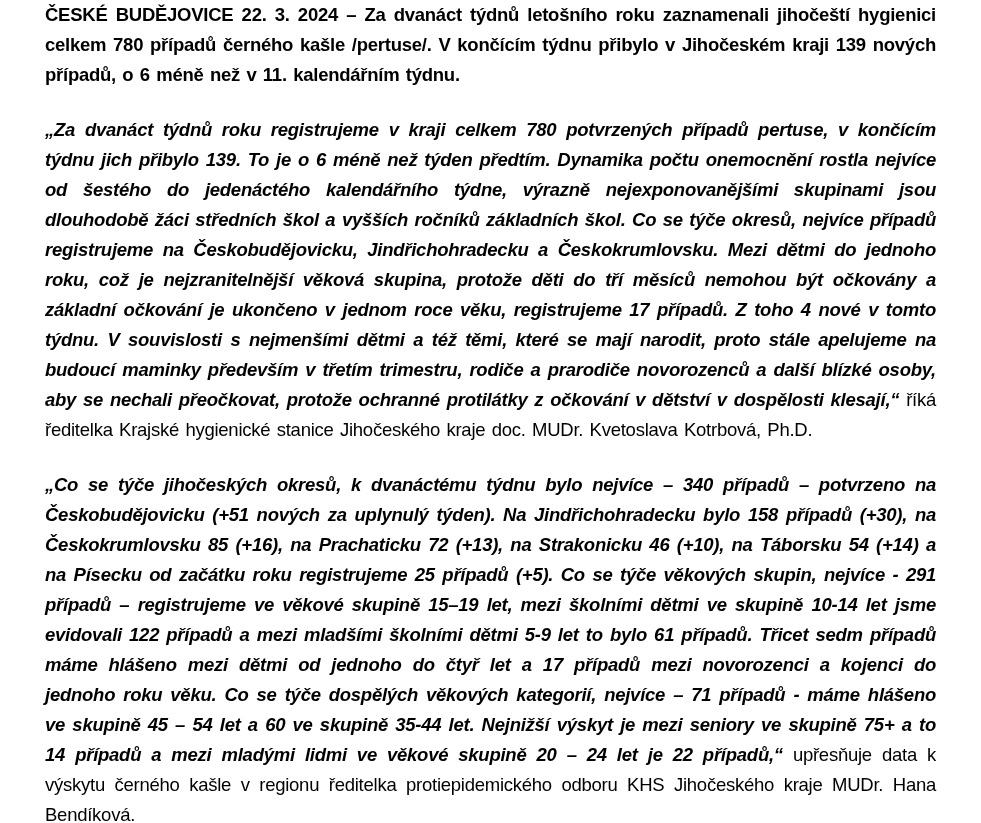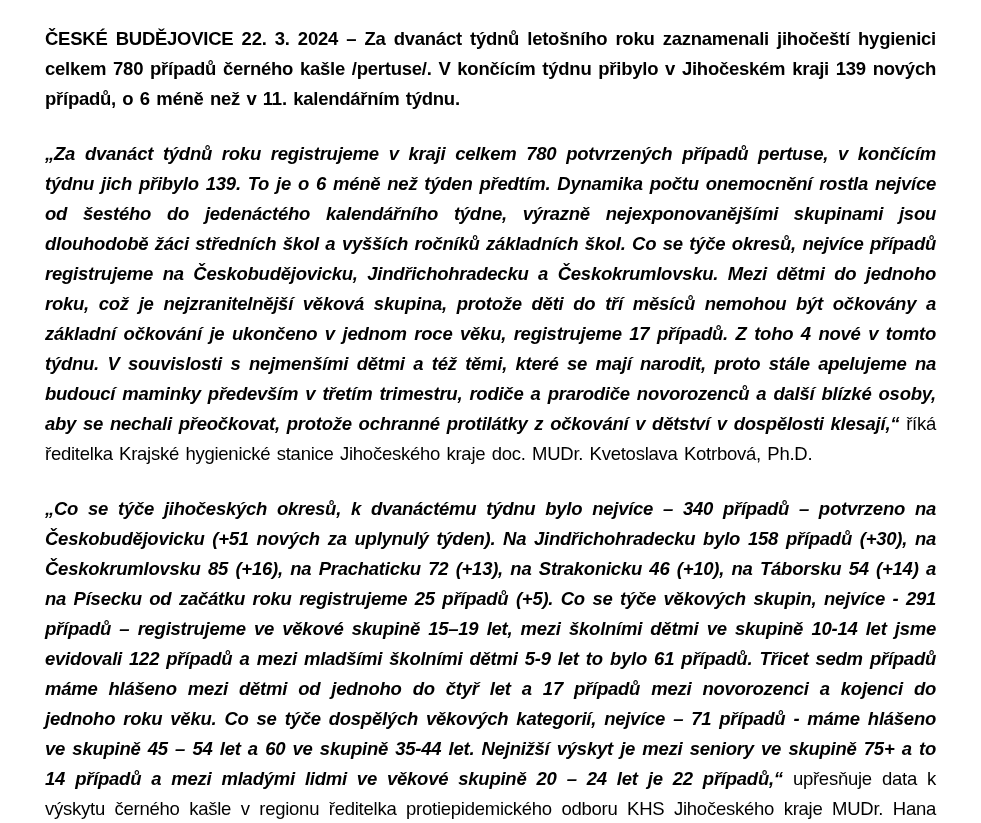--- a/index.html
+++ b/index.html
@@ -11,21 +11,21 @@
     width: 981px;
     height: 823px;
     overflow: hidden;
     font-family: "Liberation Sans", sans-serif;
     color: #000000;
   }
   .page {
     box-sizing: border-box;
     width: 981px;
     height: 823px;
-    padding: 24px 45px 0 45px;
+    padding: 0 45px 0 45px;
     background: #ffffff;
   }
   .para {
     margin: 0 0 25px 0;
     font-size: 18.5px;
     line-height: 30px;
     text-align: justify;
     letter-spacing: -0.25px;
     word-spacing: 1.5px;
   }

